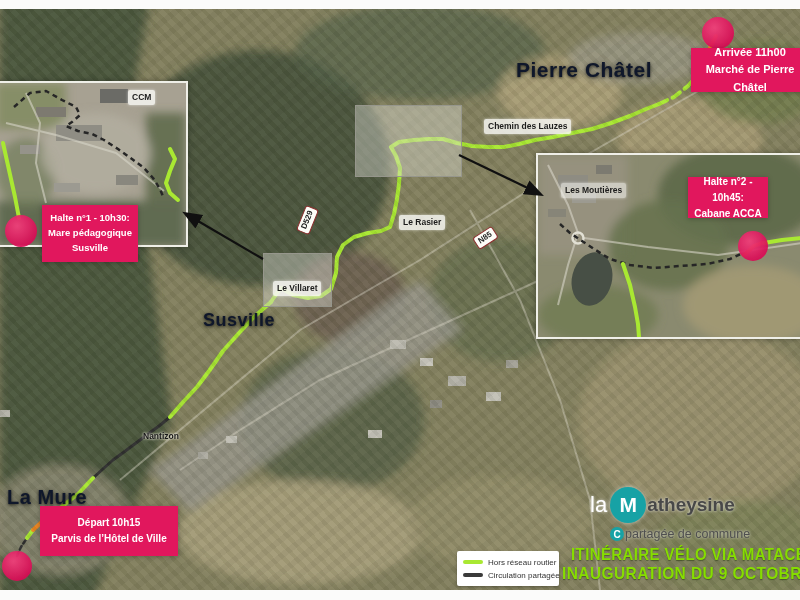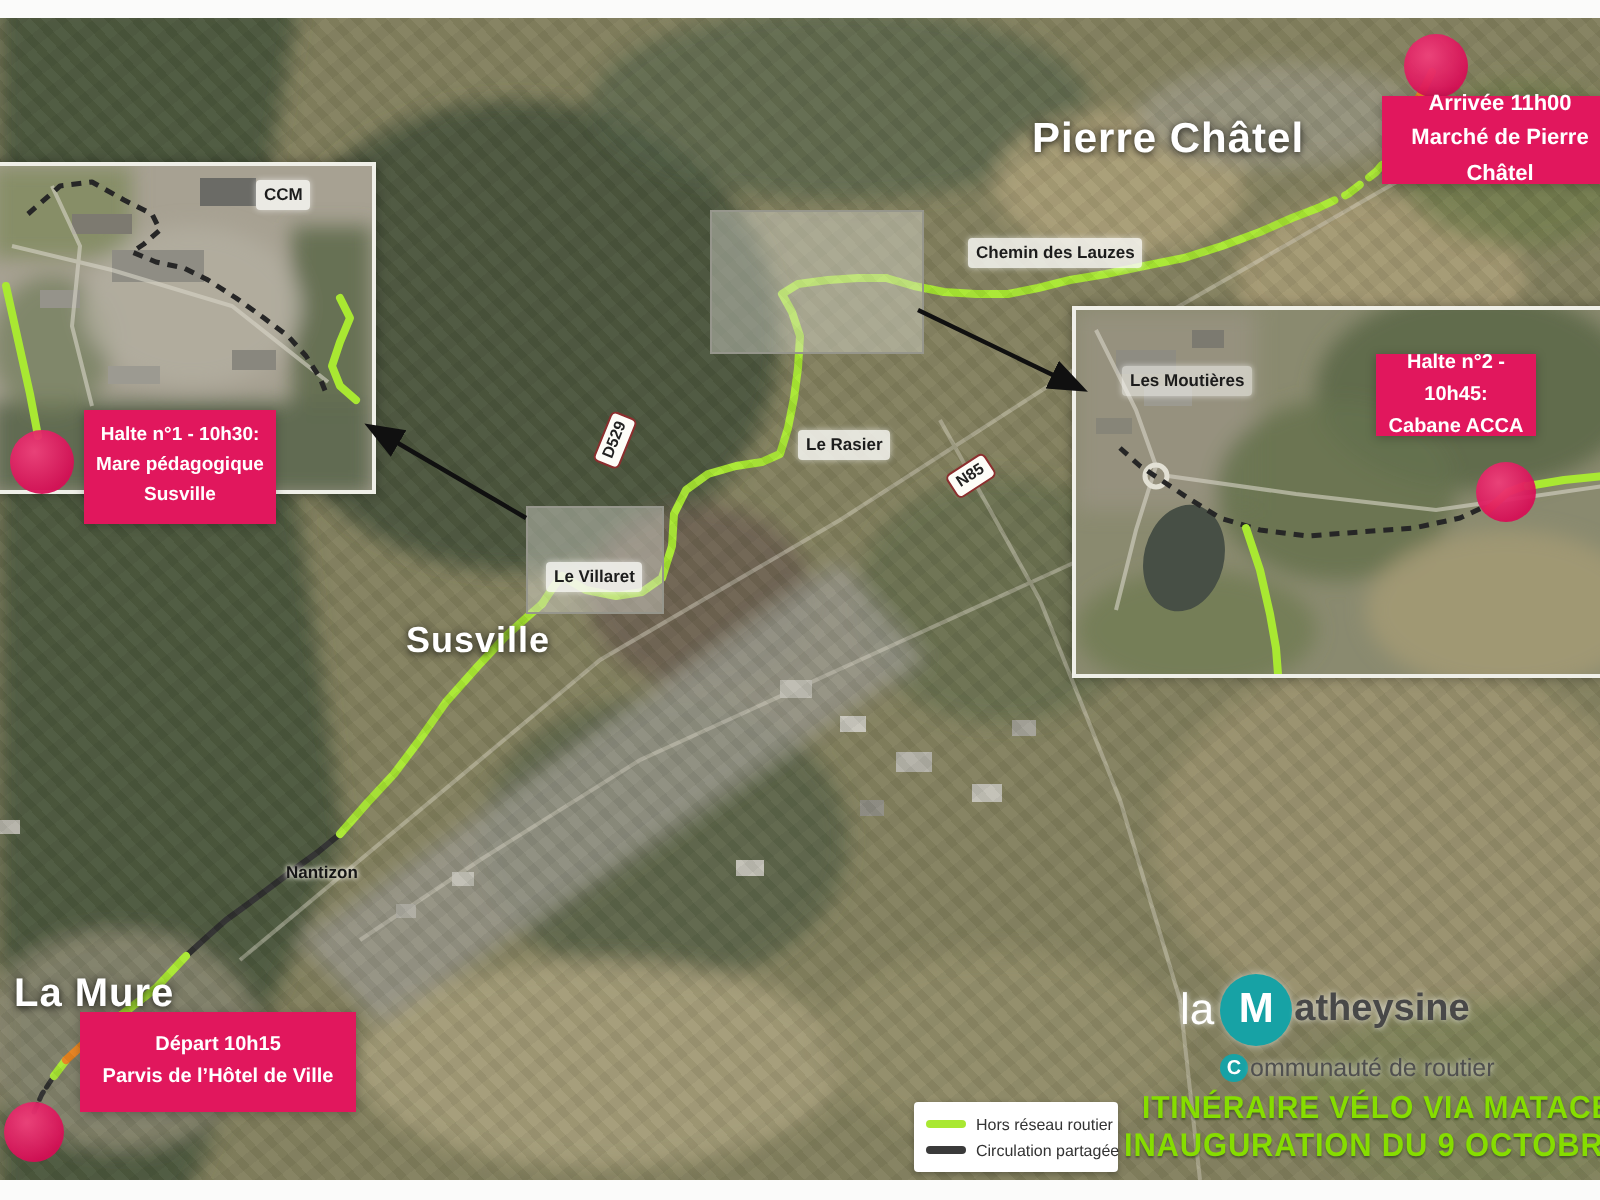--- a/index.html
+++ b/index.html
@@ -25,21 +25,21 @@
     border:1.5px solid #96968c;z-index:4;
   }
   
   .inset{
     border:2px solid #efefe8;z-index:5;overflow:hidden;
     box-shadow:0 0 6px rgba(0,0,0,.35);
     background:#a39d8c;
   }
   
   .city-label{
-    color:#ffffff;font-weight:bold;z-index:12;white-space:nowrap;
+    color:#0f172a;font-weight:bold;z-index:12;white-space:nowrap;
     text-shadow:0 1px 3px rgba(0,0,0,.6),0 0 6px rgba(0,0,0,.35);
     letter-spacing:.5px;
   }
   
   .tag-label{
     background:rgba(250,250,246,.82);color:#1c1c1c;font-weight:bold;
     font-size:8.5px;line-height:1.25;padding:2px 4px;border-radius:2px;
     z-index:12;text-align:center;white-space:nowrap;
     box-shadow:0 0 3px rgba(255,255,255,.6);
   }
@@ -310,21 +310,21 @@
   </div>
 
   <div id="logo" class="abs">
     <div id="logo-main">
       <span id="logo-la">la</span>
       <span id="logo-m">M</span>
       <span id="logo-rest">atheysine</span>
     </div>
     <div id="logo-sub">
       <span id="logo-c">C</span>
-      <span id="logo-subtext">ommunauté de routier</span>
+      <span id="logo-subtext">partagée de commune</span>
     </div>
   </div>
 
   <div id="title-line1" class="abs event-title">ITINÉRAIRE VÉLO VIA MATACEN</div>
   <div id="title-line2" class="abs event-title">INAUGURATION DU 9 OCTOBRE 20</div>
 
   <div id="strip-top" class="strip"></div>
   <div id="strip-bottom" class="strip"></div>
 
 </div>

